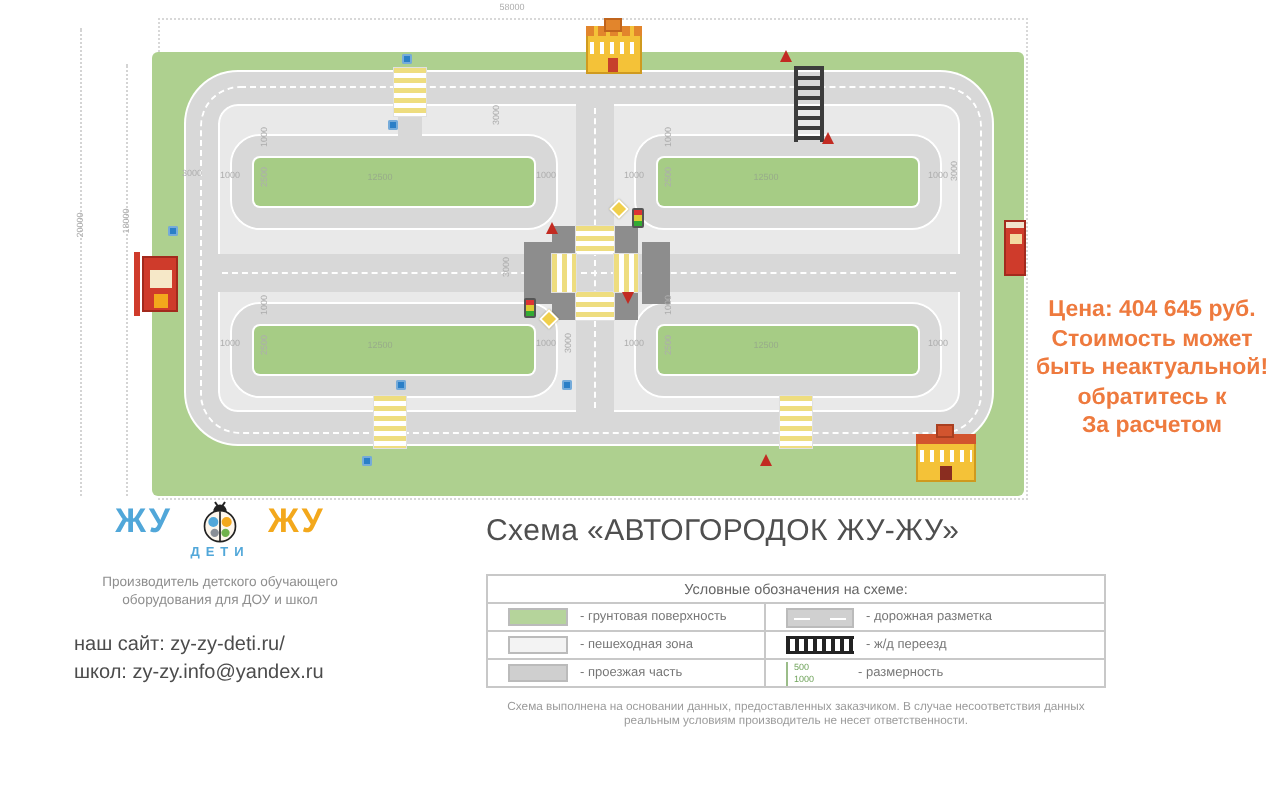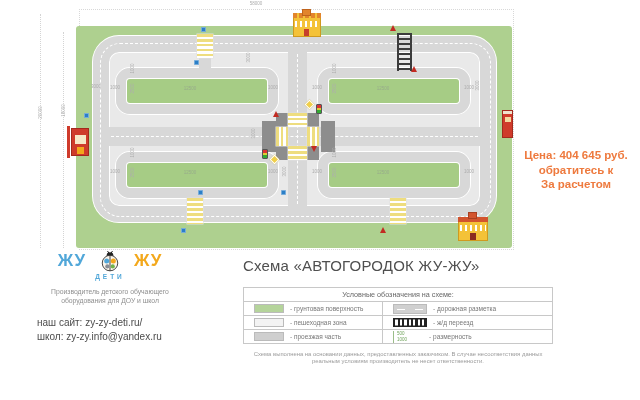--- a/index.html
+++ b/index.html
@@ -199,20 +199,22 @@
 
     <div class="dim" style="left:88px;top:84px;width:16px;">3000</div>
     <div class="dim v" style="left:239px;top:55px;width:18px;">3000</div>
     <div class="dim v" style="left:468px;top:83px;width:18px;">3000</div>
     <div class="dim v" style="left:244px;top:131px;width:18px;">3000</div>
     <div class="dim v" style="left:275px;top:169px;width:18px;">3000</div>
   </div>
 
   <div class="price">
     <div>Цена: 404 645 руб.</div>
+    <div>Стоимость может</div>
+    <div>быть неактуальной!</div>
     <div>обратитесь к</div>
     <div>За расчетом</div>
   </div>
 
   <div class="brand">
     <div class="logo-row">
       <span class="logo-word logo-blue">ЖУ</span>
       <span style="display:inline-block;width:20px;height:22px;">
         <svg width="20" height="22" viewBox="0 0 24 26">
           <line x1="9" y1="1" x2="11" y2="4" stroke="#222" stroke-width="1.2"></line>

